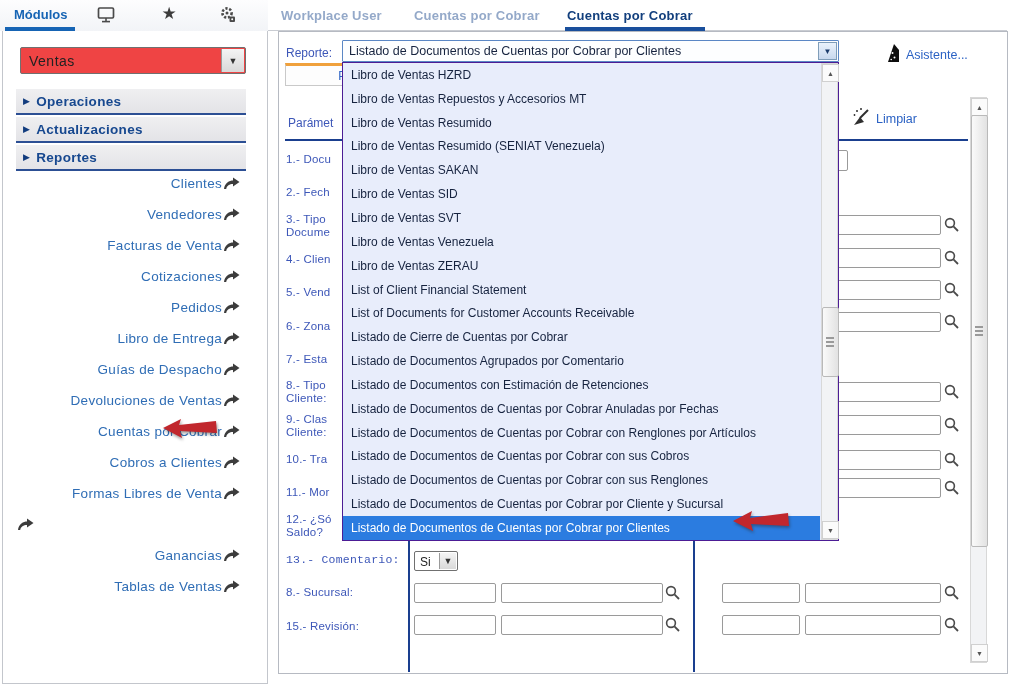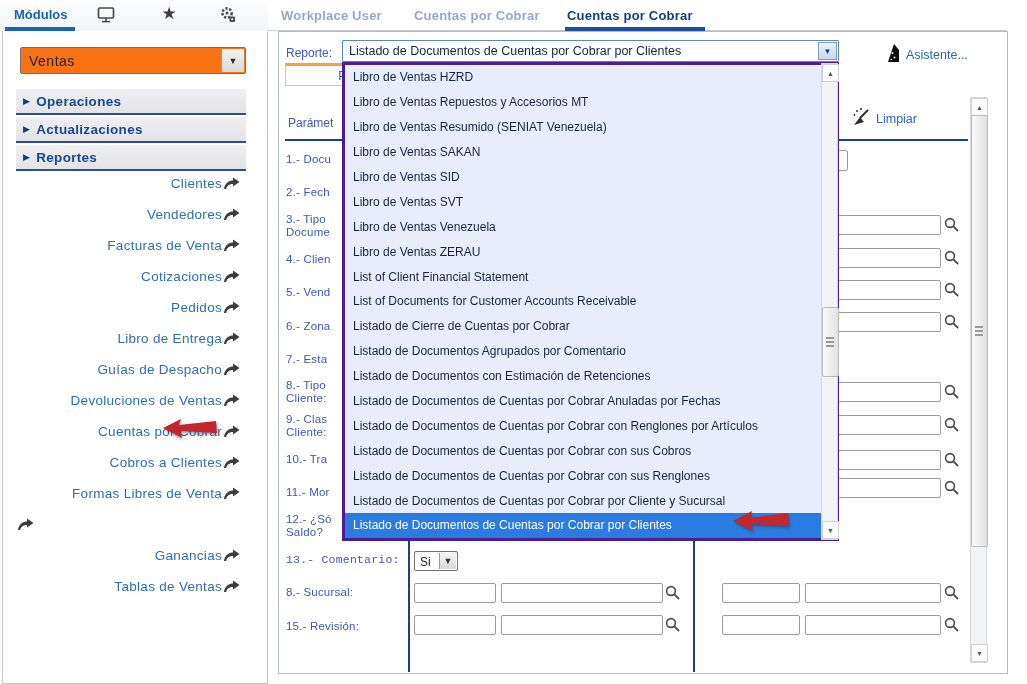--- a/index.html
+++ b/index.html
@@ -6,21 +6,21 @@
   body{width:1027px;height:684px;position:relative;overflow:hidden;
        font-family:"Liberation Sans","DejaVu Sans",sans-serif;-webkit-font-smoothing:antialiased;}
   .abs{position:absolute;box-sizing:border-box;}
   
   .sb-tabbar{left:0;top:0;width:268px;height:31px;background:linear-gradient(#fdfdfe,#f2f4f7);}
   .sb-tab-label{left:14px;top:7px;font-size:13px;font-weight:bold;color:#1664b4;}
   .sb-tab-underline{left:5px;top:27px;width:70px;height:4px;background:#1664b4;}
   .hairline{left:0;top:30px;width:1007px;height:1px;background:#c9ccd2;}
   .sb-panel{left:2px;top:31px;width:266px;height:653px;border:1px solid #c3c6cc;border-top:none;background:#fff;}
   .sb-icontab{top:5px;width:22px;height:22px;text-align:center;}
-  .ventas-select{left:20px;top:47px;width:226px;height:27px;border:1px solid #707070;background:#f97316;border-radius:2px;padding-left:28px;}
+  .ventas-select{left:20px;top:47px;width:226px;height:27px;border:1px solid #707070;background:#ef4444;border-radius:2px;padding-left:28px;}
   .ventas-select .val{position:absolute;left:8px;top:5px;font-size:14px;color:#222;letter-spacing:.5px;}
   .sel-btn{position:absolute;right:1px;top:1px;bottom:1px;width:22px;background:linear-gradient(#f4f4f4,#d9d9d9);
            border-left:1px solid #9a9a9a;display:flex;align-items:center;justify-content:center;color:#333;font-size:9px;}
   .sb-section{left:16px;width:230px;height:26px;background:linear-gradient(#efeff1,#e3e3e7);
               border-bottom:2px solid #2c4f94;display:flex;align-items:center;padding-left:7px;
               font-size:13.5px;font-weight:bold;color:#17488f;letter-spacing:.3px;}
   .sb-section .tri{font-size:9px;margin-right:6px;color:#123c7e;}
   .sb-item{left:16px;width:230px;height:31px;display:flex;align-items:center;
            font-size:13.5px;color:#2f6db5;letter-spacing:.3px;}
   .sb-item .lbl{padding-left:12px;flex:1;white-space:nowrap;overflow:hidden;text-align:right;}
@@ -48,21 +48,21 @@
   .mini-select{width:44px;height:20px;border:1px solid #707070;background:#fff;border-radius:2px;}
   .mini-select .val{position:absolute;left:5px;top:3px;font-size:12px;color:#222;}
   
   .sbar{background:#f2f3f5;border:1px solid #d8d8d8;}
   .sbtn{position:absolute;left:0;width:15px;height:16px;background:#fbfbfb;border:1px solid #d0d0d0;
         display:flex;align-items:center;justify-content:center;font-size:7px;color:#555;}
   .sthumb{position:absolute;left:0;width:15px;background:linear-gradient(90deg,#fafafa,#e2e2e2);
           border:1px solid #b9b9b9;border-radius:2px;}
   .grip{position:absolute;left:3px;width:8px;height:1.5px;background:#9a9a9a;}
   
-  .dd-list{left:342px;top:62px;width:497px;height:479px;background:#e8edfb;border:3px solid #4c1d95;
+  .dd-list{left:342px;top:62px;width:497px;height:479px;background:#e8edfb;border:1px solid #4c1d95;
            display:flex;flex-direction:column;z-index:30;}
   .dd-item{flex:1 1 0;display:flex;align-items:center;padding-left:8px;font-size:12px;color:#16233f;
            white-space:nowrap;width:470px;}
   .dd-item.selected{background:#2b7ce0;color:#fff;width:469px;}
   .red-arrow{z-index:40;filter:drop-shadow(1.5px 2px 1.5px rgba(40,40,40,.45));}
   svg{display:block;}
 </style>
 </head>
 <body>
 
@@ -407,20 +407,21 @@
     <div class="grip" style="top:210px;"></div>
       <div class="grip" style="top:214px;"></div>
       <div class="grip" style="top:218px;"></div>
   </div>
   <div class="sbtn" style="bottom:0;">▼</div>
 </div>
 
 <div class="abs dd-list">
   <div class="dd-item">Libro de Ventas HZRD</div>
   <div class="dd-item">Libro de Ventas Repuestos y Accesorios MT</div>
+  <div class="dd-item">Libro de Ventas Resumido</div>
   <div class="dd-item">Libro de Ventas Resumido (SENIAT Venezuela)</div>
   <div class="dd-item">Libro de Ventas SAKAN</div>
   <div class="dd-item">Libro de Ventas SID</div>
   <div class="dd-item">Libro de Ventas SVT</div>
   <div class="dd-item">Libro de Ventas Venezuela</div>
   <div class="dd-item">Libro de Ventas ZERAU</div>
   <div class="dd-item">List of Client Financial Statement</div>
   <div class="dd-item">List of Documents for Customer Accounts Receivable</div>
   <div class="dd-item">Listado de Cierre de Cuentas por Cobrar</div>
   <div class="dd-item">Listado de Documentos Agrupados por Comentario</div>

